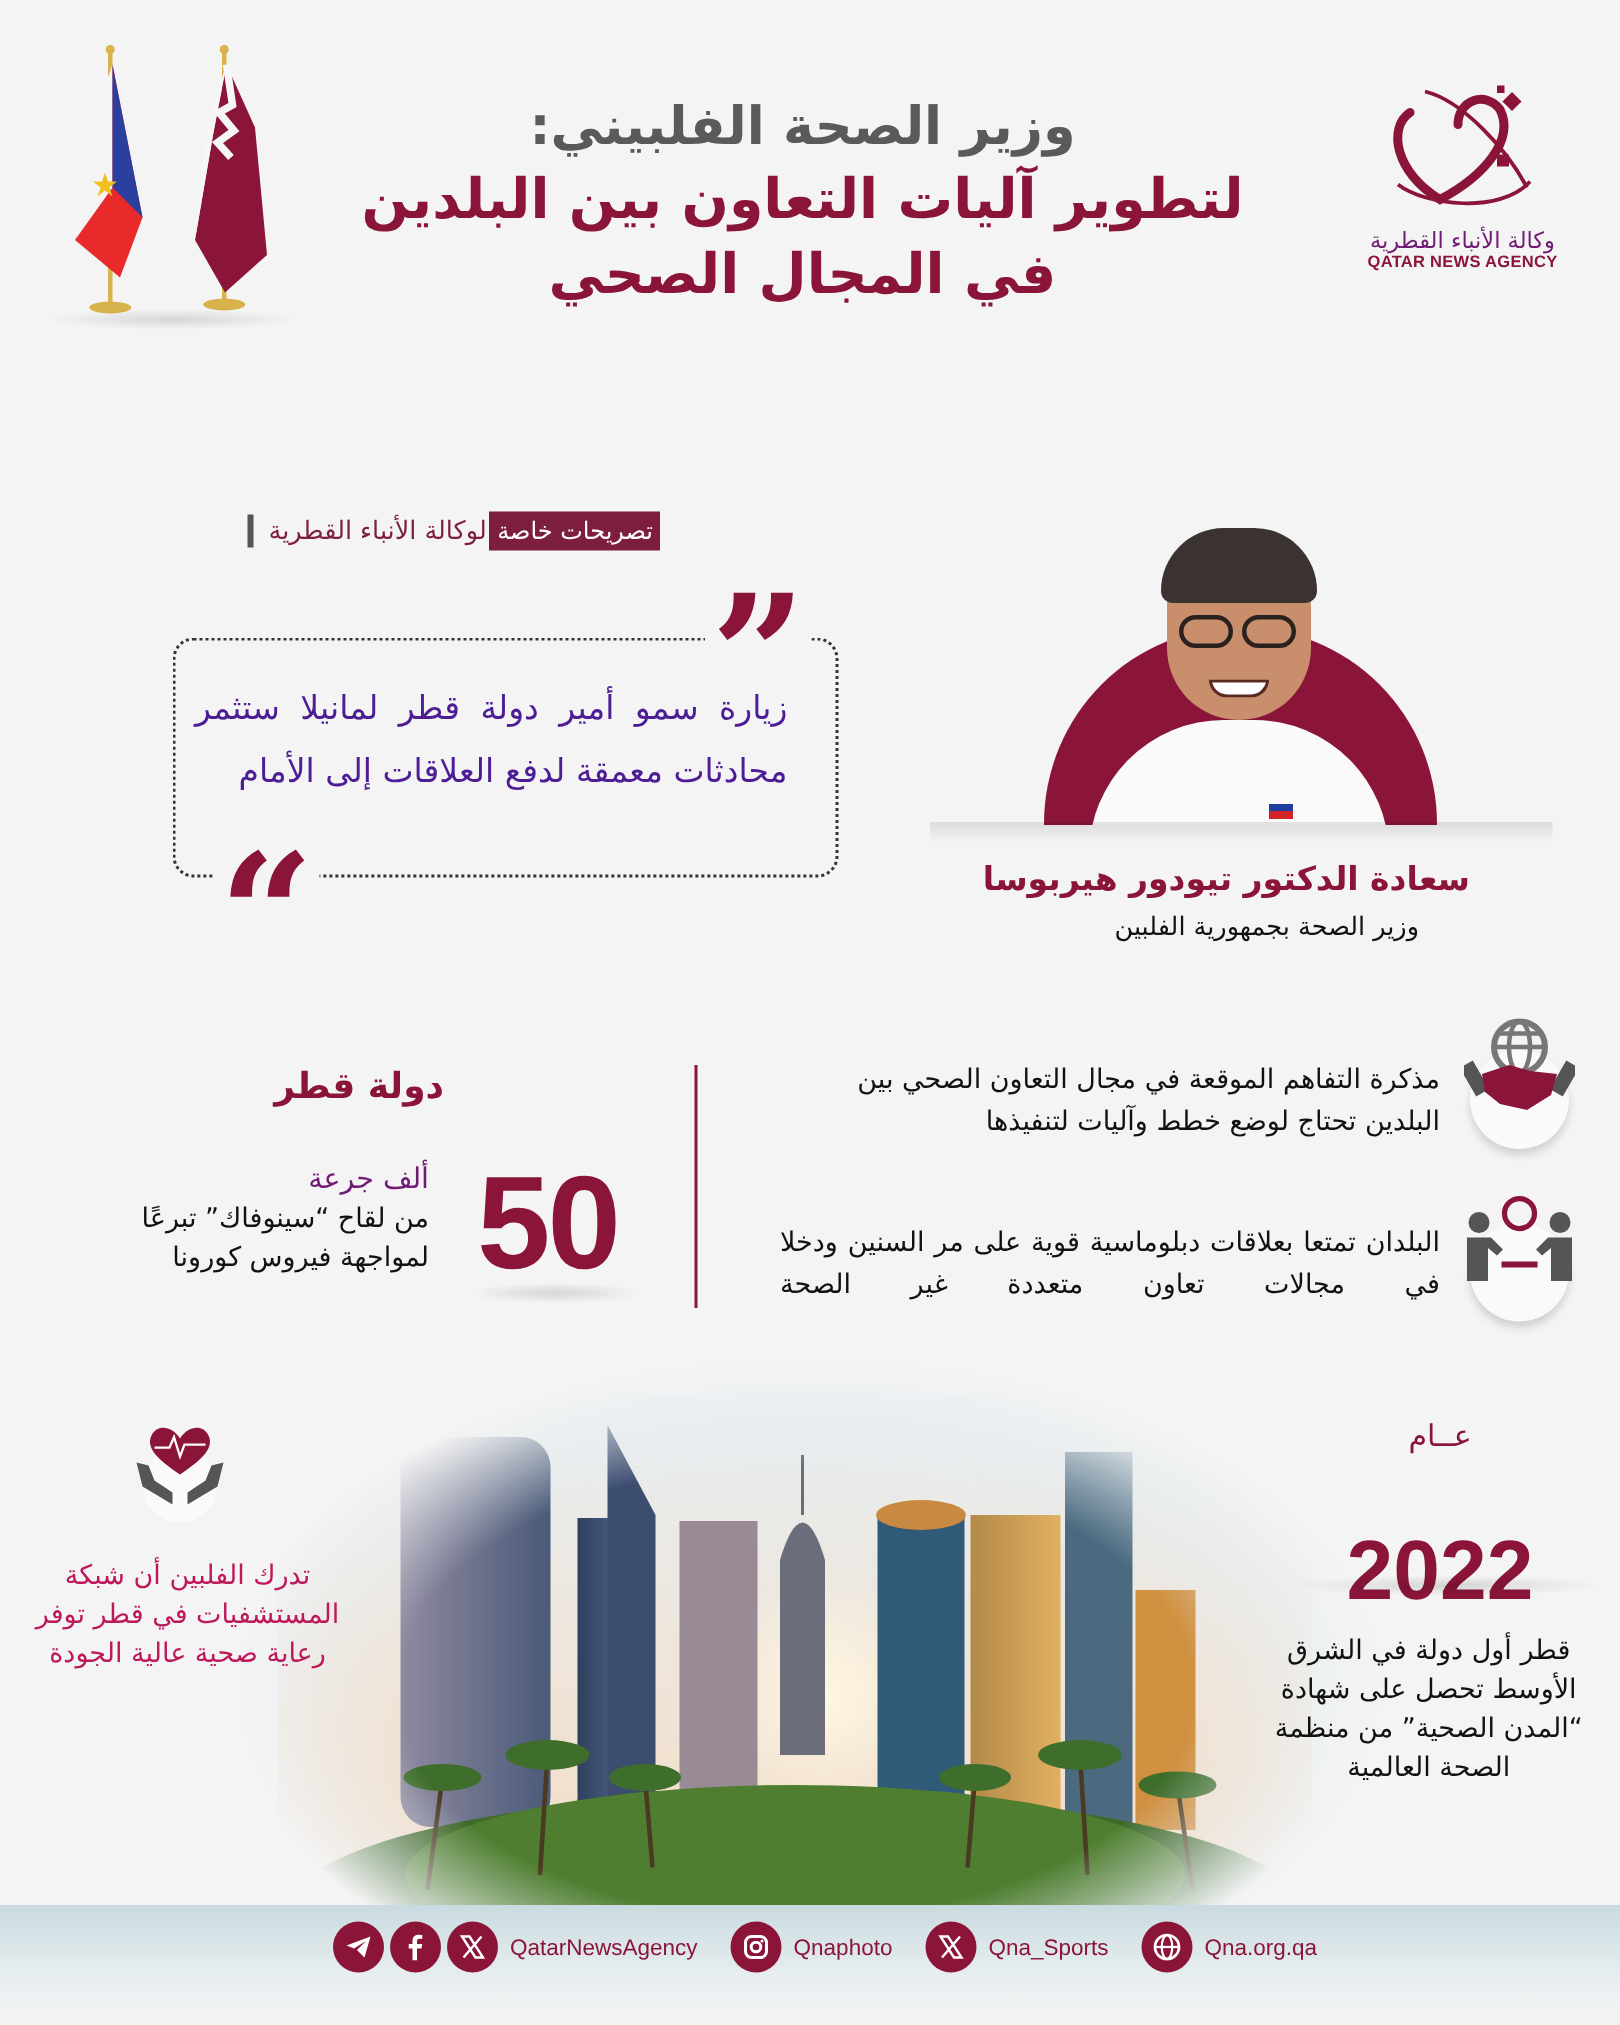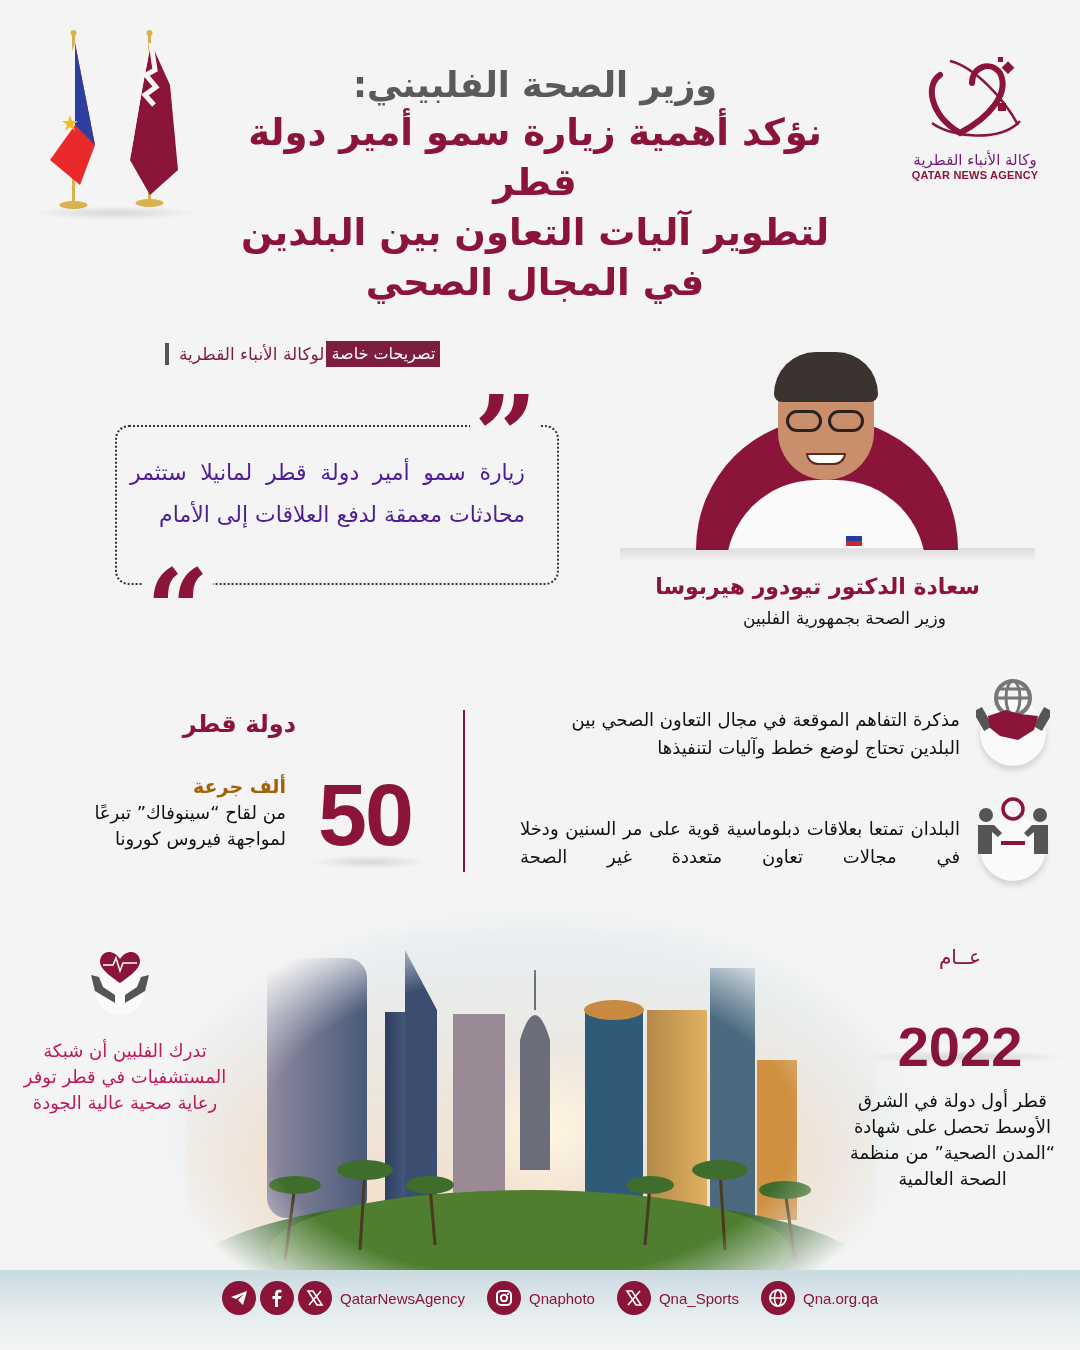--- a/index.html
+++ b/index.html
@@ -102,21 +102,21 @@
   }
 
   
   #qatar-label { left: 170px; top: 710px; width: 126px; text-align: right; direction: rtl;
     color: #8b1538; font-size: 24px; font-weight: bold; }
   #big-50 { left: 318px; top: 770px; font-family: "Liberation Sans", sans-serif; font-weight: bold;
     font-size: 88px; color: #8b1538; line-height: 90px; letter-spacing: -2px; }
   #big-50-shadow { left: 310px; top: 855px; width: 120px; height: 14px;
     background: radial-gradient(ellipse at center, rgba(0,0,0,0.12), rgba(0,0,0,0) 70%); }
   #dose-label { left: 170px; top: 775px; width: 116px; direction: rtl;
-    color: #a16207; font-size: 19px; font-weight: bold; }
+    color: #701a75; font-size: 19px; font-weight: normal; }
   #dose-text { left: 40px; top: 800px; width: 246px; text-align: right; direction: rtl;
     color: #111; font-size: 18px; line-height: 26px; }
   #divider-v { left: 463px; top: 710px; width: 2px; height: 162px; background: #8b1538; }
 
   
   .point { position: absolute; direction: rtl; text-align: right; font-size: 18px; line-height: 28px; color: #111; }
   #point-1 { left: 520px; top: 706px; width: 440px; }
   #point-2 { left: 520px; top: 815px; width: 440px; text-align: justify; text-align-last: justify; }
   .icon-disc {
     position: absolute; width: 66px; height: 66px; border-radius: 50%; background: #fafafa;
@@ -179,21 +179,20 @@
 
     <polygon points="121,28 140,70 148,155 120,180 100,145 112,75" fill="#8a1538"></polygon>
     <polygon points="121,28 112,75 100,145 104,100 110,60" fill="#f6f6f6"></polygon>
     <polyline points="121,28 125,55 116,60 126,72 115,80 124,90" fill="none" stroke="#f6f6f6" stroke-width="5"></polyline>
   </svg>
   <div class="shadow"></div>
 </div>
 
 <div id="headline" class="abs">
   <div class="sub">وزير الصحة الفلبيني:</div>
-  <div class="main">نؤكد أهمية زيارة سمو أمير دولة قطر</div>
   <div class="main">لتطوير آليات التعاون بين البلدين</div>
   <div class="main">في المجال الصحي</div>
 </div>
 
 <div id="logo" class="abs">
   <svg width="110" height="90" viewBox="0 0 110 90">
     <path d="M20,20 C5,30 10,60 40,78 C70,62 90,38 80,18 C70,5 52,12 52,28" fill="none" stroke="#8b1538" stroke-width="6" stroke-linecap="round"></path>
     <path d="M30,6 C55,12 85,45 98,70" fill="none" stroke="#8b1538" stroke-width="2.5"></path>
     <path d="M12,68 C30,82 80,88 100,66" fill="none" stroke="#8b1538" stroke-width="2.5"></path>
     <rect x="84" y="8" width="9" height="9" fill="#8b1538" transform="rotate(45 88 12)"></rect>

